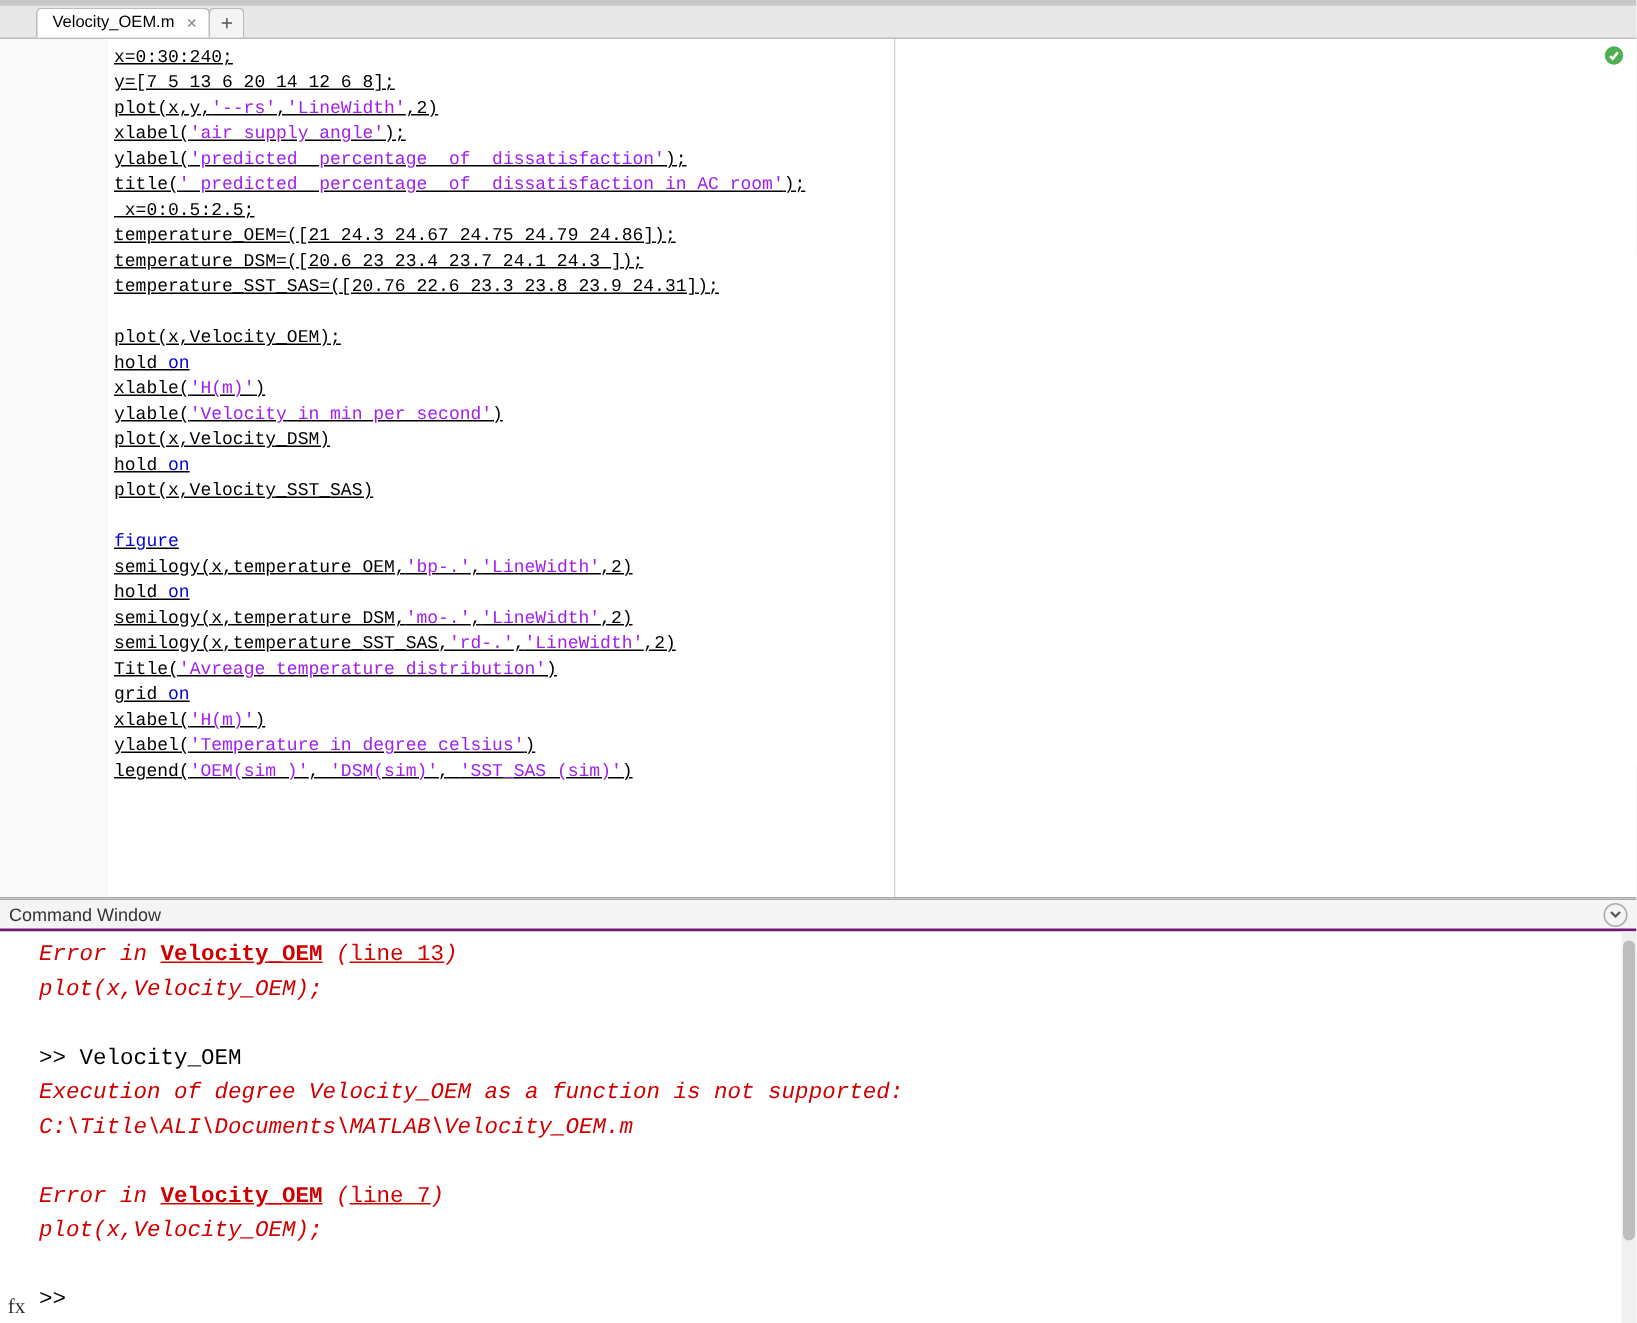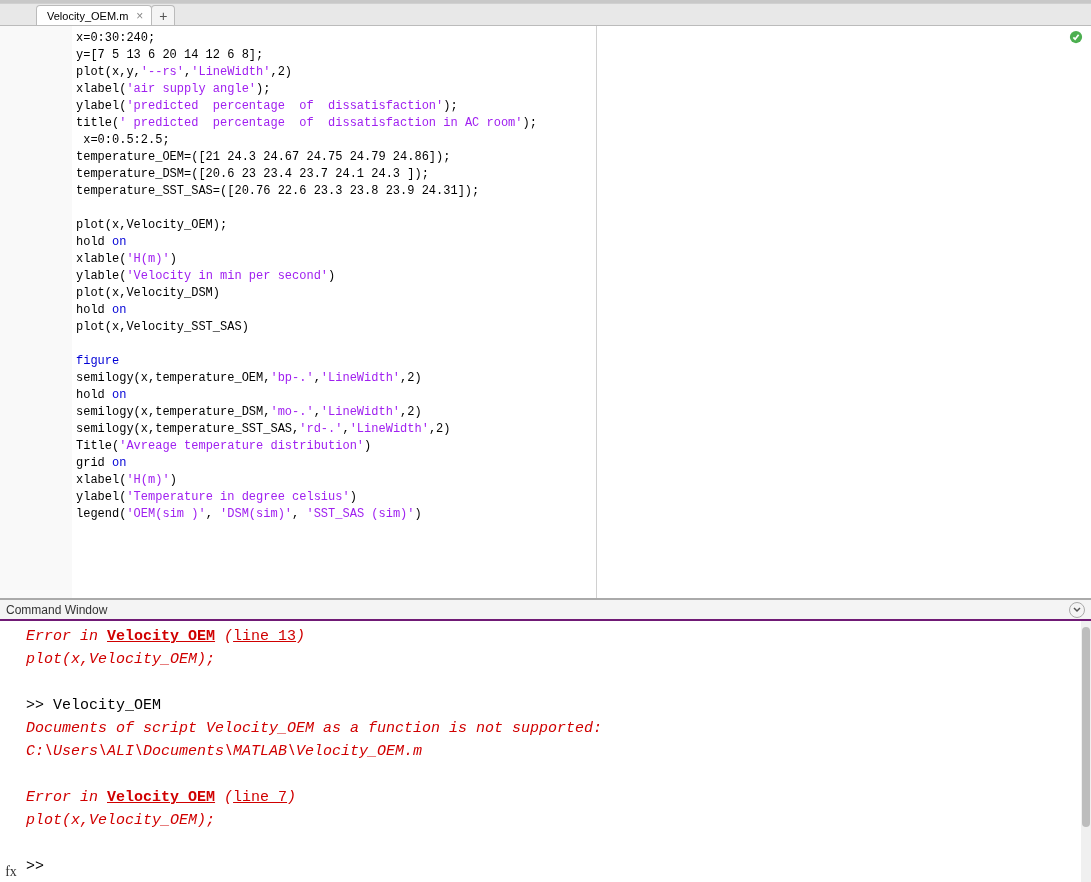--- a/index.html
+++ b/index.html
@@ -11,22 +11,22 @@
   height: 882px;
   display: flex;
   flex-direction: column;
   overflow: hidden;
 }
 .top-border { height: 4px; background: #c8c8c8; border-bottom: 1px solid #d0d0d0; }
 .tab-bar {
   height: 22px;
   background: #e8e8e8;
   display: flex;
-  align-items: flex-end;
-  padding-left: 36px;
+  align-items: center;
+  padding-left: 24px;
   border-bottom: 1px solid #bbb;
 }
 .tab {
   background: #fff;
   border: 1px solid #bbb;
   border-bottom: none;
   border-top-left-radius: 4px;
   border-top-right-radius: 4px;
   padding: 2px 6px 2px 10px;
   font-size: 11px;
@@ -75,20 +75,21 @@
   flex: 0 0 525px;
   background: #fff;
   font-family: Consolas, "Courier New", monospace;
   font-size: 12px;
   line-height: 17px;
   padding: 4px 4px;
   white-space: pre;
   color: #000;
   border-right: 1px solid #d0d0d0;
   overflow: hidden;
+  text-decoration: underline;
 }
 .code-right {
   flex: 1;
   background: #fff;
   position: relative;
 }
 .check-icon {
   position: absolute;
   top: 4px;
   right: 8px;
@@ -231,22 +232,22 @@
 </div>
 
 <div class="command-window">
   <div class="cw-gutter">
     <span class="fx-icon">fx</span>
   </div>
   <div class="cw-content"><span class="err">Error in </span><span class="err-link">Velocity_OEM</span><span class="err"> (</span><span class="err-line">line 13</span><span class="err">)</span>
 <span class="err">plot(x,Velocity_OEM);</span>
 
 <span>&gt;&gt; Velocity_OEM</span>
-<span class="err">Documents of script Velocity_OEM as a function is not supported:</span>
-<span class="err">C:\Users\ALI\Documents\MATLAB\Velocity_OEM.m</span>
+<span class="err">Execution of degree Velocity_OEM as a function is not supported:</span>
+<span class="err">C:\Title\ALI\Documents\MATLAB\Velocity_OEM.m</span>
 
 <span class="err">Error in </span><span class="err-link">Velocity_OEM</span><span class="err"> (</span><span class="err-line">line 7</span><span class="err">)</span>
 <span class="err">plot(x,Velocity_OEM);</span>
 
 <span>&gt;&gt; </span></div>
   <div class="cw-scroll">
     <div class="cw-scroll-thumb"></div>
   </div>
 </div>
 

